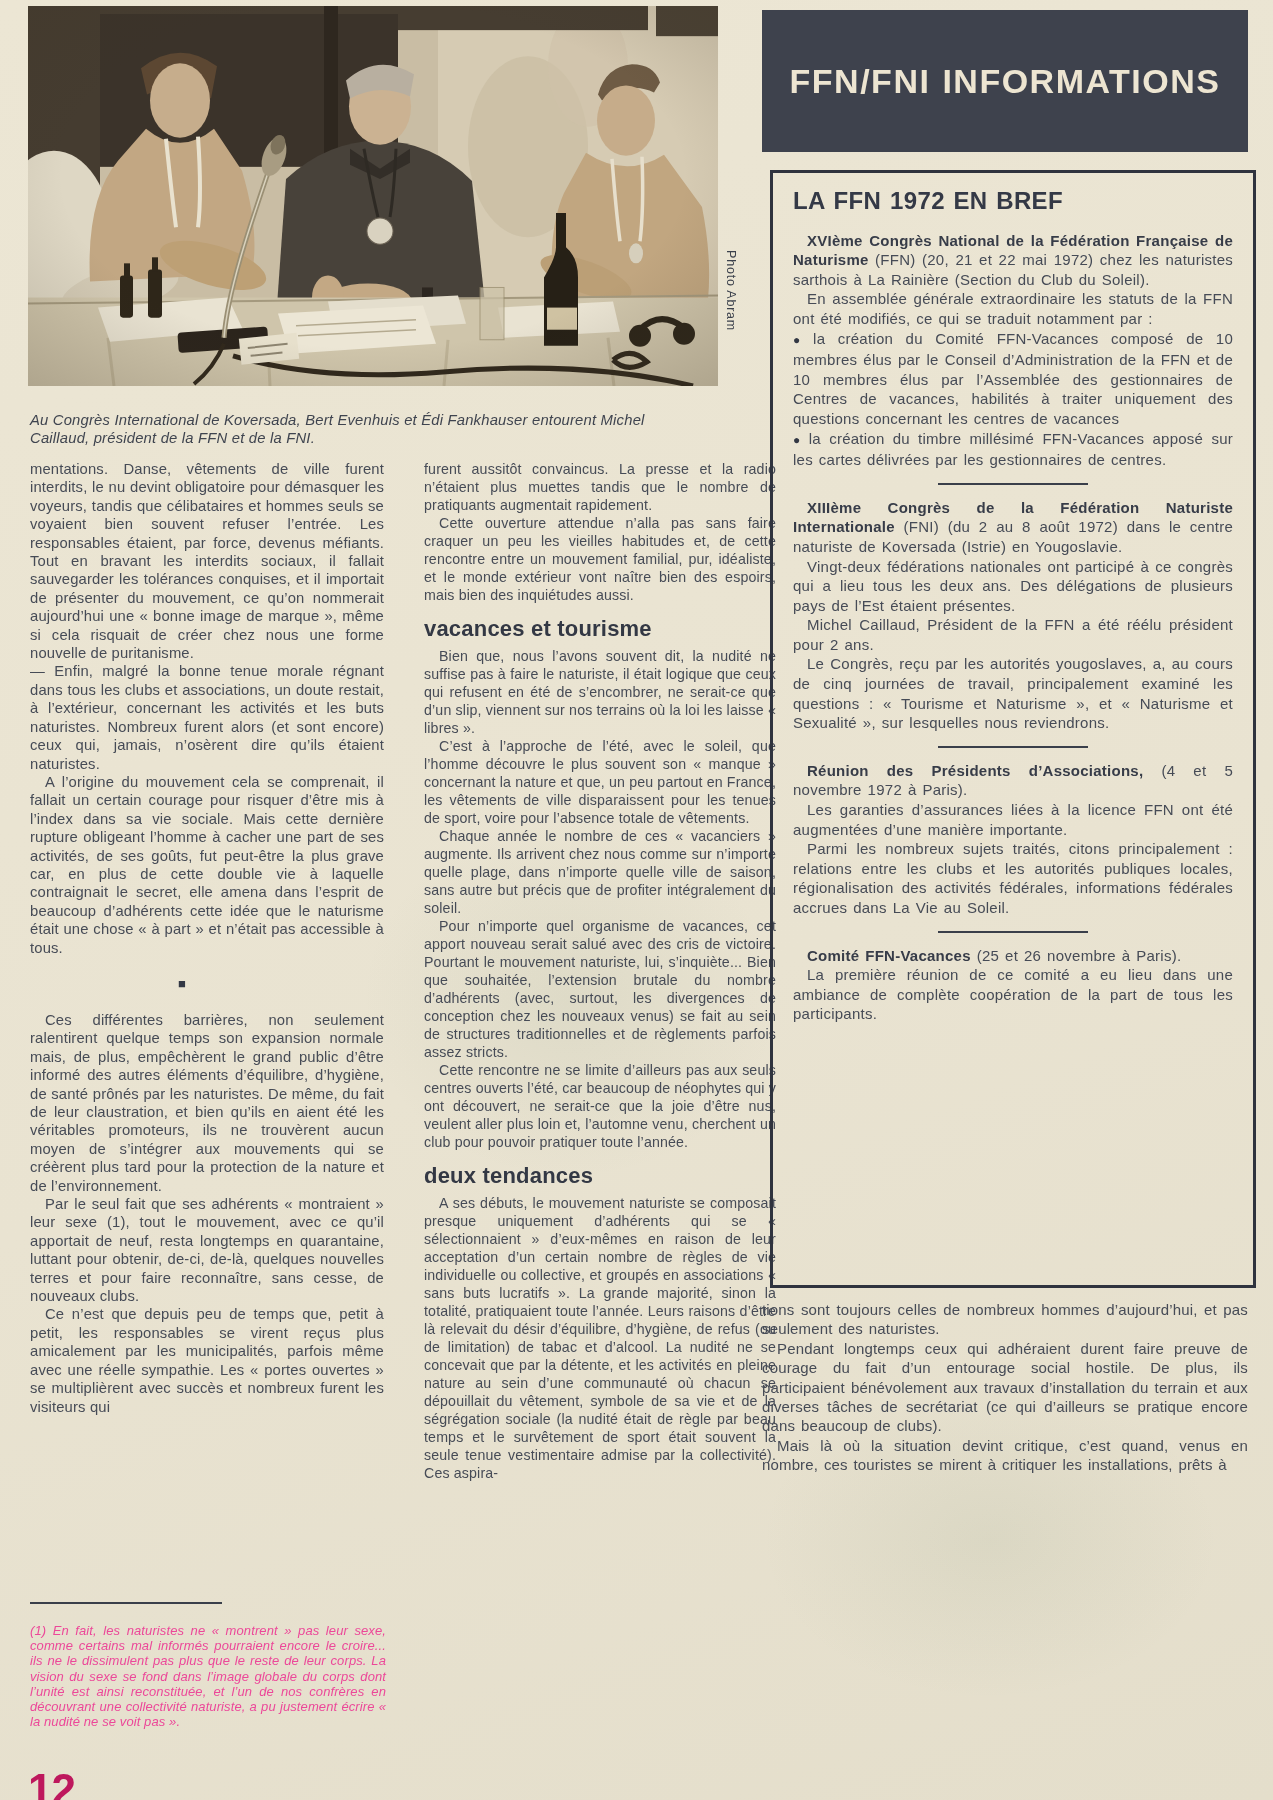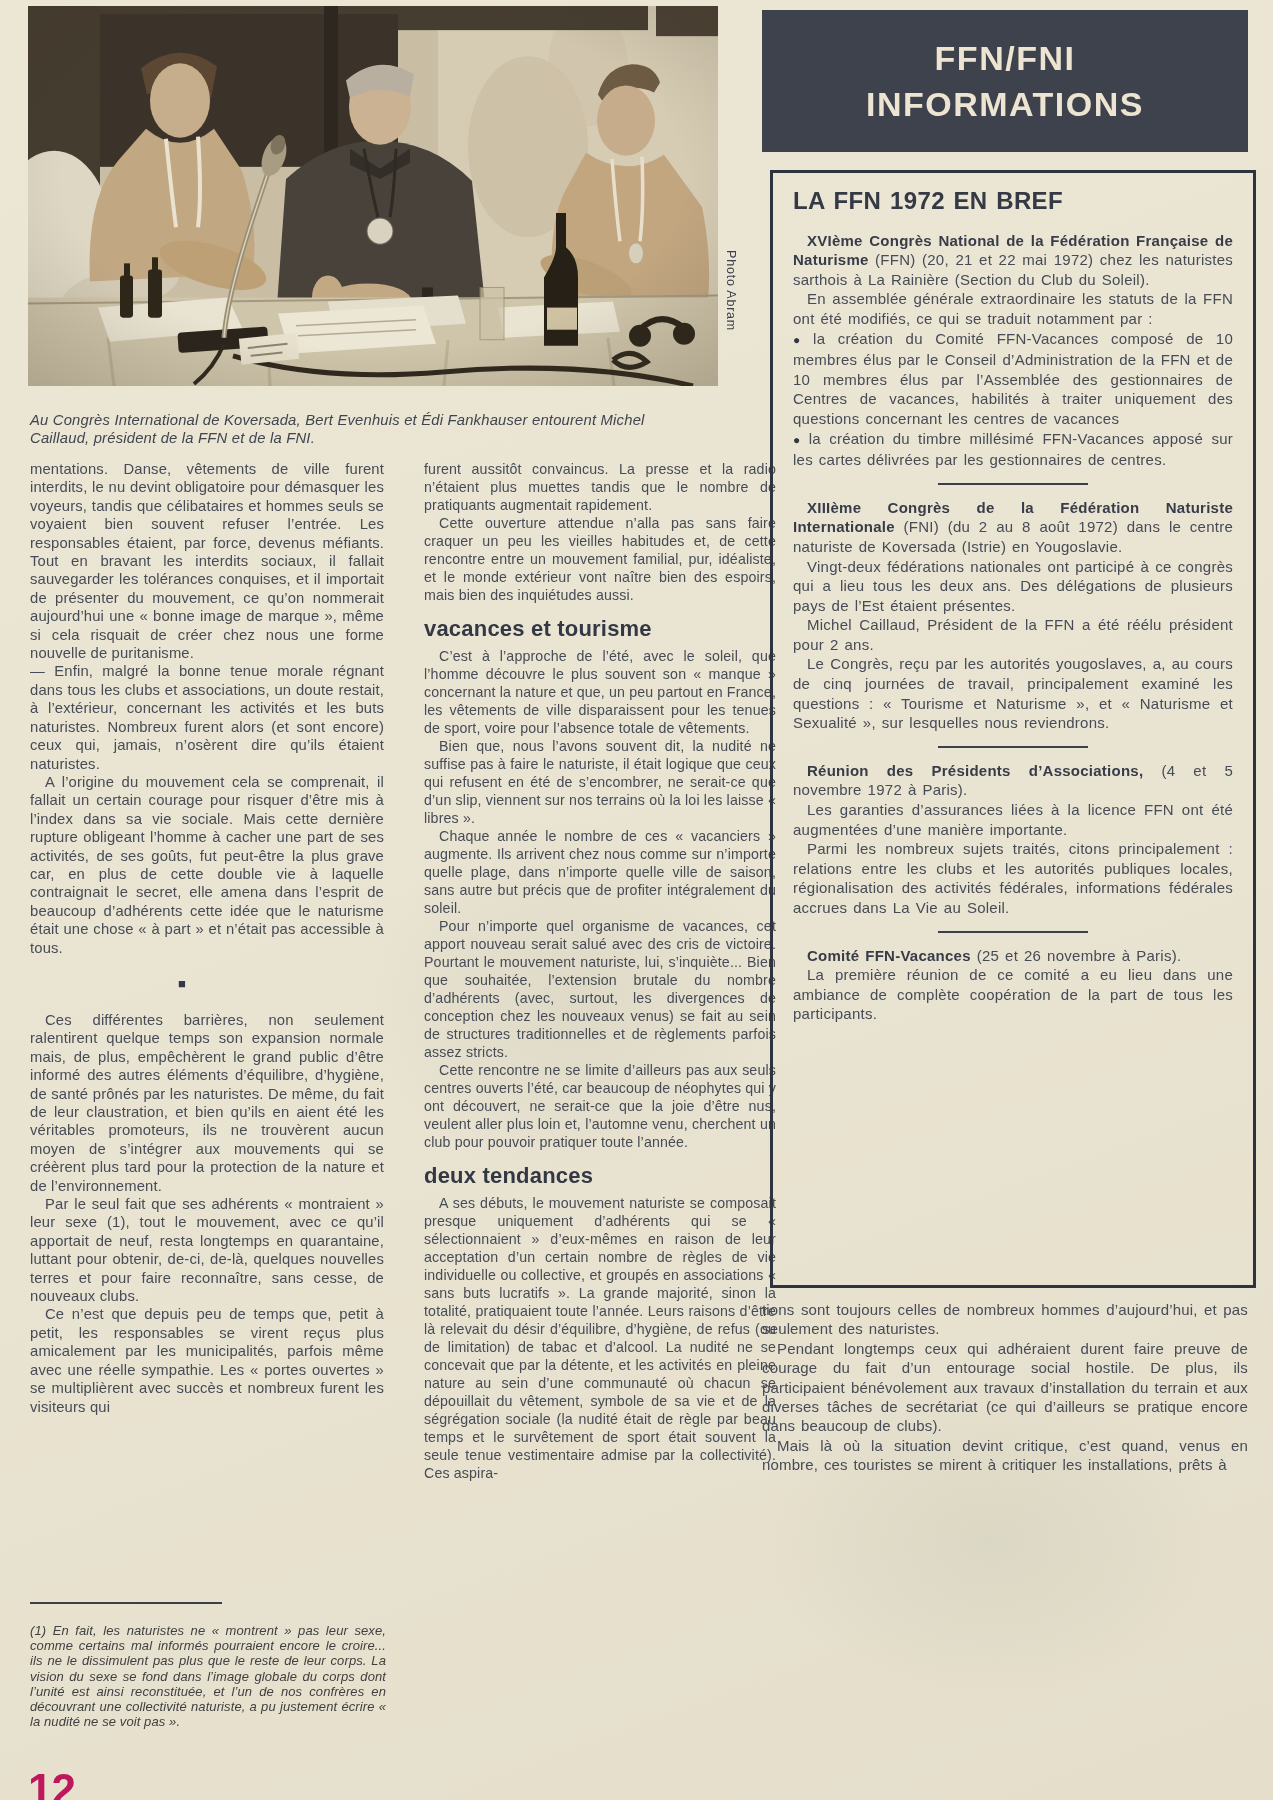--- a/index.html
+++ b/index.html
@@ -25,40 +25,40 @@
   #col-left{left:30px;top:460px;width:354px;height:1138px;overflow:hidden;
     font-size:14.8px;line-height:18.4px;}
   #col-mid{left:396px;top:460px;width:352px;height:1340px;overflow:hidden;
     font-size:14.2px;line-height:18px;margin-left:28px;}
   h2.sec{font-family:"Liberation Sans",sans-serif;font-size:22px;font-weight:bold;
     color:#333844;margin:16px 0 9px 0;text-align:left;letter-spacing:.2px;}
   .sq{text-indent:0 !important;text-align:left;margin:20px 0 20px 148px !important;
     font-size:13px;color:#333844;line-height:14px;}
   
   #sidebar-header{position:absolute;left:762px;top:10px;width:486px;height:142px;
-    background:#3e424d;color:#ede5d1;display:flex;flex-direction:column;
+    background:#3e424d;color:#ede5d1;display:flex;flex-direction:row;
     justify-content:center;align-items:center;gap:12px;}
   .sh-line{font-size:34px;font-weight:bold;letter-spacing:1.5px;line-height:1;}
   #infobox{position:absolute;left:762px;top:170px;width:486px;height:1118px;
     border:3px solid #2f333e;box-sizing:border-box;padding:16px 20px 10px 20px;
     text-align:justify;font-size:15px;line-height:19.6px;overflow:hidden;
     color:#464b56;letter-spacing:.25px;word-spacing:1.5px;margin-left:8px;}
   #infobox p{margin:0;}
   #infobox p.ind{text-indent:14px;}
   .ib-title{font-size:24px;font-weight:bold;color:#343946;margin:2px 0 20px 0;
     text-align:left;letter-spacing:.4px;}
   .lead{font-weight:bold;color:#373c48;}
   .ib-divider{width:150px;height:2px;background:#3a3f4a;margin:13px auto 13px auto;}
   .dot{font-size:12px;margin-right:6px;color:#333844;}
   #col-right{left:762px;top:1300px;width:486px;height:498px;overflow:hidden;
     font-size:15px;line-height:19.4px;word-spacing:1.5px;}
   
   #footnote-rule{position:absolute;left:30px;top:1602px;width:192px;height:2px;background:#3a3f4a;}
   #footnote{position:absolute;left:30px;top:1610px;width:356px;font-style:italic;
-    font-size:13px;line-height:15.2px;text-align:justify;color:#404040;letter-spacing:.1px;}
+    font-size:13px;line-height:15.2px;text-align:justify;color:#ec4899;letter-spacing:.1px;}
   #page-number{position:absolute;left:28px;top:1744px;font-size:44px;font-weight:bold;
     color:#be185d;letter-spacing:-1px;line-height:1;margin-top:24px;}
 </style>
 </head>
 <body>
 
 <div class="ghost" style="left:360px;top:820px;width:420px;height:360px;"></div>
 <div class="ghost" style="left:760px;top:1380px;width:460px;height:320px;"></div>
 
 <div class="photo-wrap">
@@ -183,22 +183,22 @@
   <p class="sq">■</p>
   <p class="ind">Ces différentes barrières, non seulement ralentirent quelque temps son expansion normale mais, de plus, empêchèrent le grand public d’être informé des autres éléments d’équilibre, d’hygiène, de santé prônés par les naturistes. De même, du fait de leur claustration, et bien qu’ils en aient été les véritables promoteurs, ils ne trouvèrent aucun moyen de s’intégrer aux mouvements qui se créèrent plus tard pour la protection de la nature et de l’environnement.</p>
   <p class="ind">Par le seul fait que ses adhérents « montraient » leur sexe (1), tout le mouvement, avec ce qu’il apportait de neuf, resta longtemps en quarantaine, luttant pour obtenir, de-ci, de-là, quelques nouvelles terres et pour faire reconnaître, sans cesse, de nouveaux clubs.</p>
   <p class="ind">Ce n’est que depuis peu de temps que, petit à petit, les responsables se virent reçus plus amicalement par les municipalités, parfois même avec une réelle sympathie. Les « portes ouvertes » se multiplièrent avec succès et nombreux furent les visiteurs qui</p>
 </div>
 
 <div class="col" id="col-mid">
   <p>furent aussitôt convaincus. La presse et la radio n’étaient plus muettes tandis que le nombre de pratiquants augmentait rapidement.</p>
   <p class="ind">Cette ouverture attendue n’alla pas sans faire craquer un peu les vieilles habitudes et, de cette rencontre entre un mouvement familial, pur, idéaliste, et le monde extérieur vont naître bien des espoirs, mais bien des inquiétudes aussi.</p>
   <h2 class="sec">vacances et tourisme</h2>
+  <p class="ind">Bien que, nous l’avons souvent dit, la nudité ne suffise pas à faire le naturiste, il était logique que ceux qui refusent en été de s’encombrer, ne serait-ce que d’un slip, viennent sur nos terrains où la loi les laisse « libres ».</p>
   <p class="ind">C’est à l’approche de l’été, avec le soleil, que l’homme découvre le plus souvent son « manque » concernant la nature et que, un peu partout en France, les vêtements de ville disparaissent pour les tenues de sport, voire pour l’absence totale de vêtements.</p>
-  <p class="ind">Bien que, nous l’avons souvent dit, la nudité ne suffise pas à faire le naturiste, il était logique que ceux qui refusent en été de s’encombrer, ne serait-ce que d’un slip, viennent sur nos terrains où la loi les laisse « libres ».</p>
   <p class="ind">Chaque année le nombre de ces « vacanciers » augmente. Ils arrivent chez nous comme sur n’importe quelle plage, dans n’importe quelle ville de saison, sans autre but précis que de profiter intégralement du soleil.</p>
   <p class="ind">Pour n’importe quel organisme de vacances, cet apport nouveau serait salué avec des cris de victoire. Pourtant le mouvement naturiste, lui, s’inquiète... Bien que souhaitée, l’extension brutale du nombre d’adhérents (avec, surtout, les divergences de conception chez les nouveaux venus) se fait au sein de structures traditionnelles et de règlements parfois assez stricts.</p>
   <p class="ind">Cette rencontre ne se limite d’ailleurs pas aux seuls centres ouverts l’été, car beaucoup de néophytes qui y ont découvert, ne serait-ce que la joie d’être nus, veulent aller plus loin et, l’automne venu, cherchent un club pour pouvoir pratiquer toute l’année.</p>
   <h2 class="sec">deux tendances</h2>
   <p class="ind">A ses débuts, le mouvement naturiste se composait presque uniquement d’adhérents qui se « sélectionnaient » d’eux-mêmes en raison de leur acceptation d’un certain nombre de règles de vie individuelle ou collective, et groupés en associations « sans buts lucratifs ». La grande majorité, sinon la totalité, pratiquaient toute l’année. Leurs raisons d’être là relevait du désir d’équilibre, d’hygiène, de refus (ou de limitation) de tabac et d’alcool. La nudité ne se concevait que par la détente, et les activités en pleine nature au sein d’une communauté où chacun se dépouillait du vêtement, symbole de sa vie et de la ségrégation sociale (la nudité était de règle par beau temps et le survêtement de sport était souvent la seule tenue vestimentaire admise par la collectivité). Ces aspira-</p>
 </div>
 
 <div id="sidebar-header">
   <div class="sh-line">FFN/FNI</div>
   <div class="sh-line">INFORMATIONS</div>

